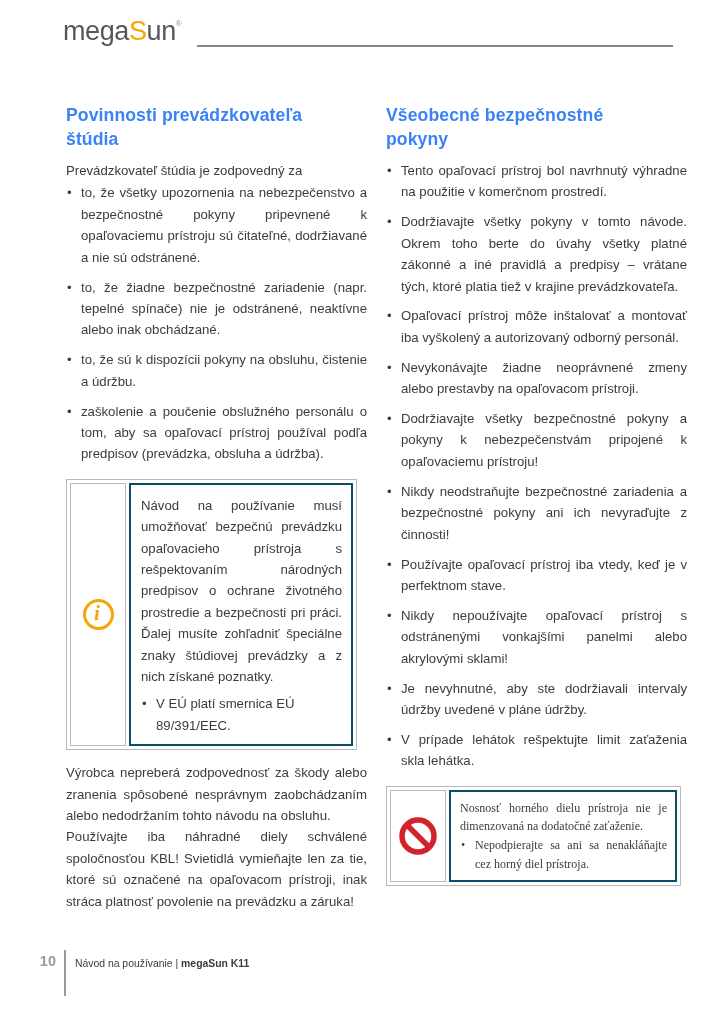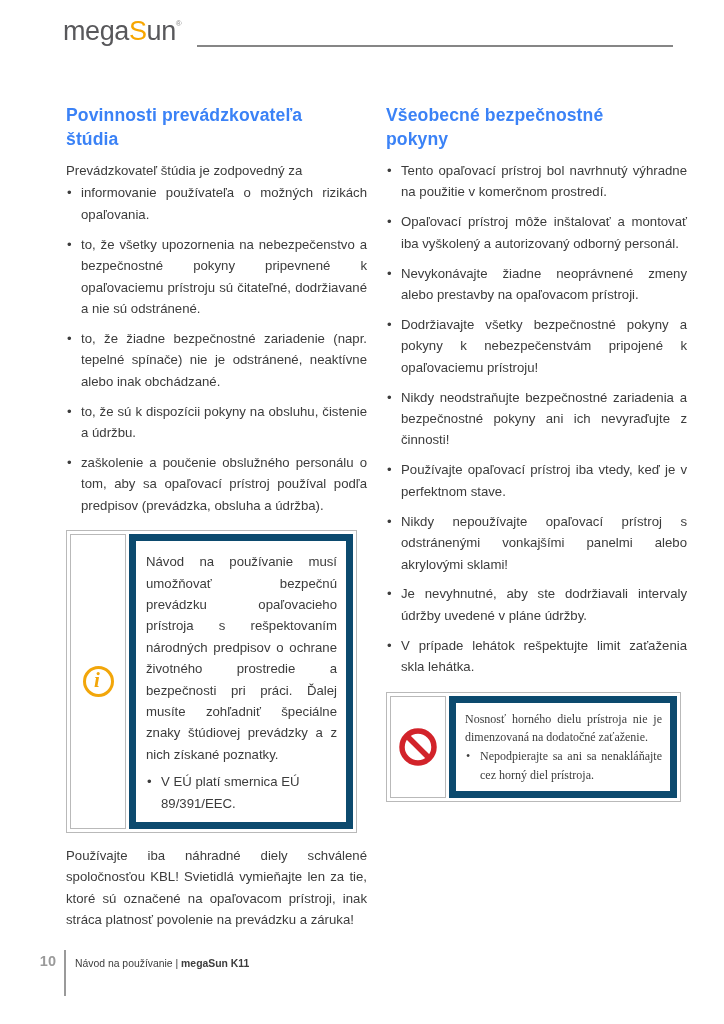--- a/index.html
+++ b/index.html
@@ -18,21 +18,21 @@
   .col-left{left:66px;}
   .col-right{left:386px;}
   h1{margin:0 0 9px 0;font-size:17.6px;line-height:23.5px;color:#3b82f6;white-space:pre-line;font-weight:bold;letter-spacing:0.1px;}
   .intro{margin:0 0 1px 0;}
   .bullet{position:relative;padding-left:15px;text-align:justify;margin:0 0 8.5px 0;}
   .bullet::before{content:"\2022";position:absolute;left:1px;top:0;}
   .para{margin:0;text-align:justify;}
   
   .safety-box{border:1px solid #b9b9b9;padding:3px;display:flex;gap:3px;box-sizing:border-box;background:#fff;}
   .box-icon-cell{border:1px solid #b9b9b9;width:54px;flex:0 0 54px;display:flex;align-items:center;justify-content:center;}
-  .box-text-cell{border:7px solid #0c4a6e;flex:1;padding:10px 9px 8px 10px;}
+  .box-text-cell{border:2px solid #0c4a6e;flex:1;padding:10px 9px 8px 10px;}
   .info-box{width:291px;margin:14px 0 12px 0;}
   .info-box .box-text-cell{font-size:13.2px;line-height:21.4px;}
   .info-box .bullet{margin:6px 0 0 0;text-align:left;}
   .warn-box{width:295px;margin:14px 0 0 0;}
   .warn-box .box-text-cell{font-size:12px;line-height:18.8px;padding:7px 8px 6px 9px;font-family:Liberation Serif, serif;}
   .warn-box .bullet{margin:0;}
   .box-par{margin:0;text-align:justify;}
   
   .info-icon{width:31px;height:31px;border:3px solid #f2a60a;border-radius:50%;box-sizing:border-box;display:flex;align-items:center;justify-content:center;}
   .info-icon span{font-family:"Liberation Serif","DejaVu Serif",serif;font-style:italic;font-weight:bold;font-size:21px;line-height:1;color:#f2a60a;transform:translate(-1px,-1px);}
@@ -47,45 +47,46 @@
 
 <div class="page">
 
   <div class="logo"><span>mega</span><span class="s">S</span><span>un</span><span class="mark">®</span></div>
   <div class="header-rule"></div>
 
   <div class="col col-left">
     <h1>Povinnosti prevádzkovateľa
 štúdia</h1>
     <p class="intro">Prevádzkovateľ štúdia je zodpovedný za</p>
-    <div class="bullet">informovanie používateľa o možných rizikách opaľovania.</div>
     <div class="bullet">to, že všetky upozornenia na nebezpečenstvo a bezpečnostné pokyny pripevnené k opaľovaciemu prístroju sú čitateľné, dodržiavané a nie sú odstránené.</div>
     <div class="bullet">to, že žiadne bezpečnostné zariadenie (napr. tepelné spínače) nie je odstránené, neaktívne alebo inak obchádzané.</div>
     <div class="bullet">to, že sú k dispozícii pokyny na obsluhu, čistenie a údržbu.</div>
     <div class="bullet">zaškolenie a poučenie obslužného personálu o tom, aby sa opaľovací prístroj používal podľa predpisov (prevádzka, obsluha a údržba).</div>
 
     <div class="safety-box info-box">
       <div class="box-icon-cell">
         <div class="info-icon">
             <span>i</span>
           </div>
       </div>
       <div class="box-text-cell">
         <p class="box-par">Návod na používanie musí umožňovať bezpečnú prevádzku opaľovacieho prístroja s rešpektovaním národných predpisov o ochrane životného prostredie a bezpečnosti pri práci. Ďalej musíte zohľadniť špeciálne znaky štúdiovej prevádzky a z nich získané poznatky.</p>
         <div class="bullet">V EÚ platí smernica EÚ 89/391/EEC.</div>
       </div>
     </div>
 
+    <p class="para">Výrobca nepreberá zodpovednosť za škody alebo zranenia spôsobené nesprávnym zaobchádzaním alebo nedodržaním tohto návodu na obsluhu.</p>
     <p class="para">Používajte iba náhradné diely schválené spoločnosťou KBL! Svietidlá vymieňajte len za tie, ktoré sú označené na opaľovacom prístroji, inak stráca platnosť povolenie na prevádzku a záruka!</p>
   </div>
 
   <div class="col col-right">
     <h1>Všeobecné bezpečnostné
 pokyny</h1>
     <div class="bullet">Tento opaľovací prístroj bol navrhnutý výhradne na použitie v komerčnom prostredí.</div>
+    <div class="bullet">Dodržiavajte všetky pokyny v tomto návode. Okrem toho berte do úvahy všetky platné zákonné a iné pravidlá a predpisy – vrátane tých, ktoré platia tiež v krajine prevádzkovateľa.</div>
     <div class="bullet">Opaľovací prístroj môže inštalovať a montovať iba vyškolený a autorizovaný odborný personál.</div>
     <div class="bullet">Nevykonávajte žiadne neoprávnené zmeny alebo prestavby na opaľovacom prístroji.</div>
     <div class="bullet">Dodržiavajte všetky bezpečnostné pokyny a pokyny k nebezpečenstvám pripojené k opaľovaciemu prístroju!</div>
     <div class="bullet">Nikdy neodstraňujte bezpečnostné zariadenia a bezpečnostné pokyny ani ich nevyraďujte z činnosti!</div>
     <div class="bullet">Používajte opaľovací prístroj iba vtedy, keď je v perfektnom stave.</div>
     <div class="bullet">Nikdy nepoužívajte opaľovací prístroj s odstránenými vonkajšími panelmi alebo akrylovými sklami!</div>
     <div class="bullet">Je nevyhnutné, aby ste dodržiavali intervaly údržby uvedené v pláne údržby.</div>
     <div class="bullet">V prípade lehátok rešpektujte limit zaťaženia skla lehátka.</div>
 
     <div class="safety-box warn-box">

